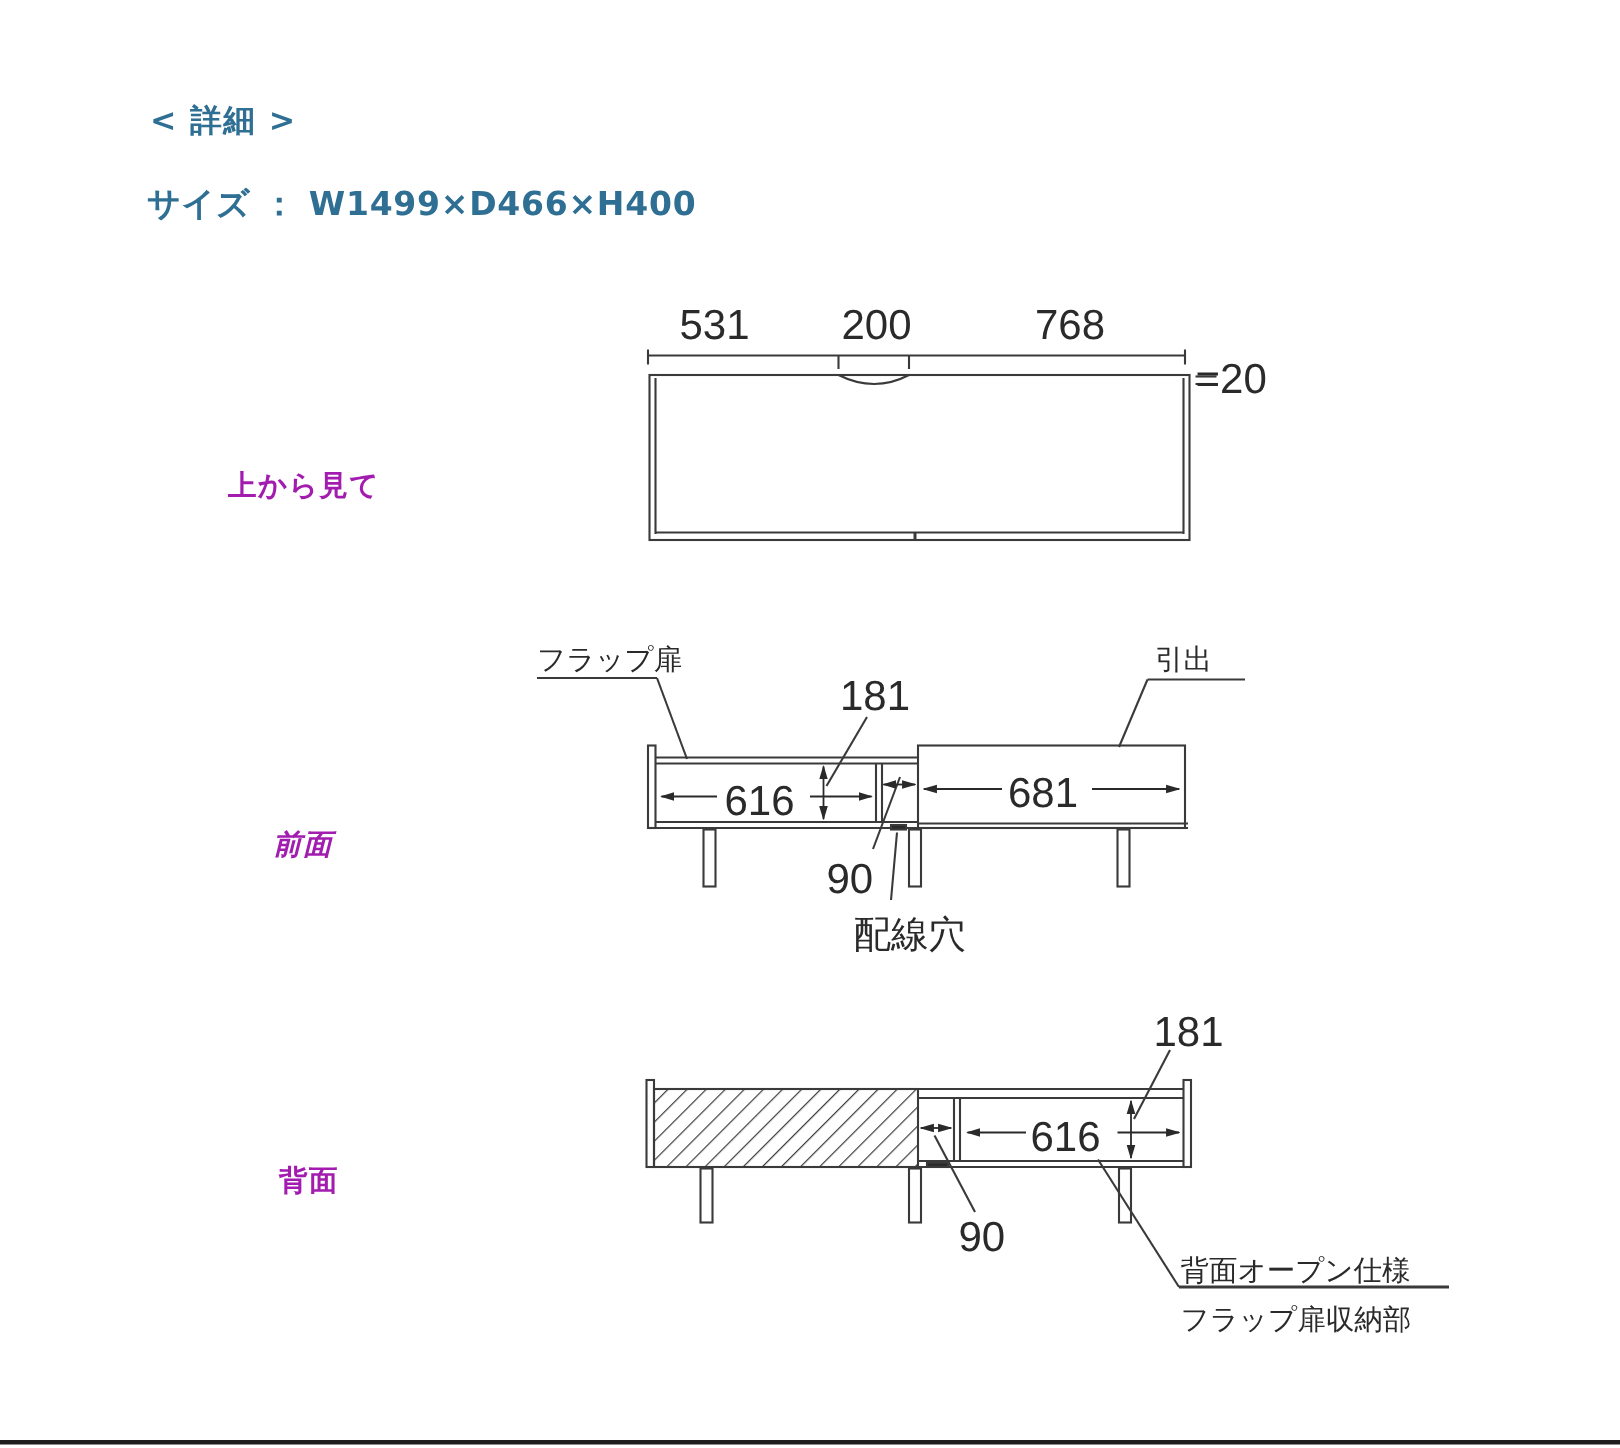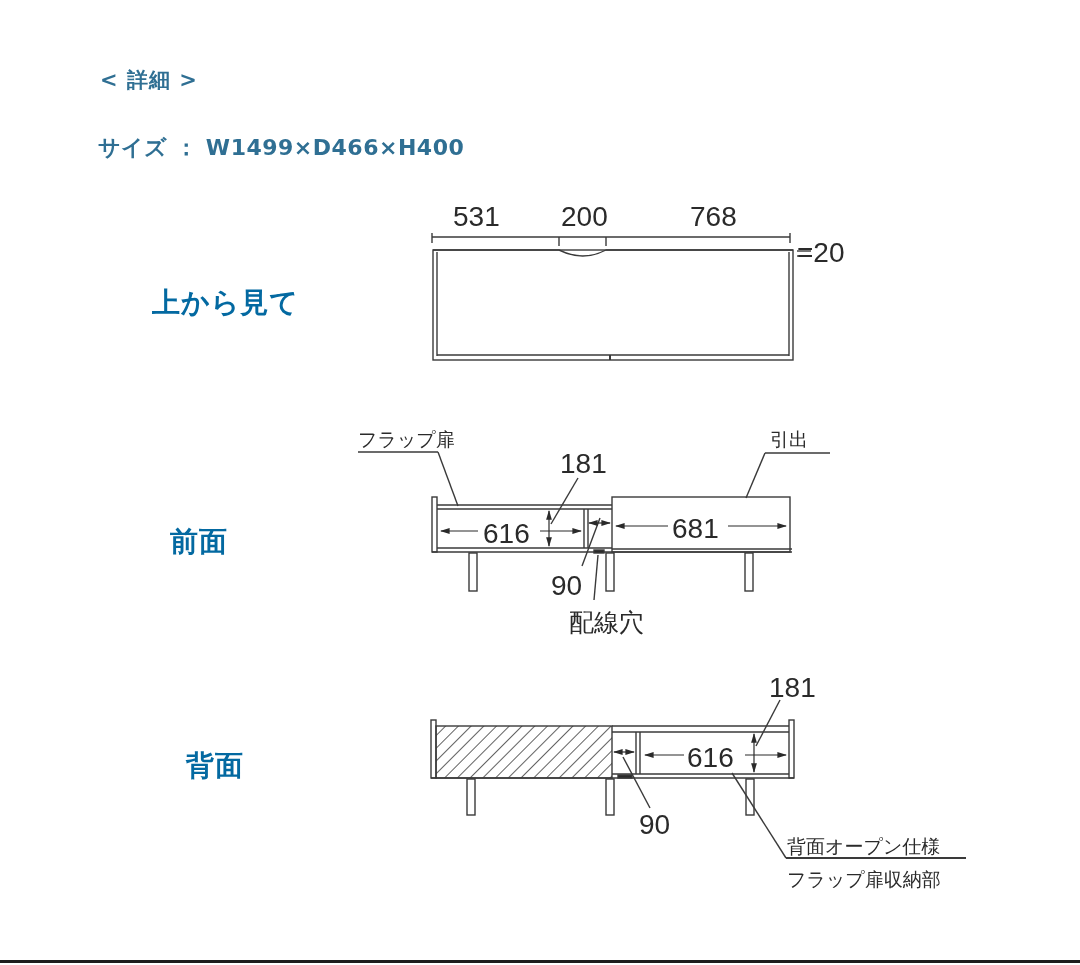--- a/index.html
+++ b/index.html
@@ -1,23 +1,23 @@
 <!DOCTYPE html>
 <html><head>
 <meta charset="utf-8">
 <style>
   html, body { margin: 0; padding: 0; background: #ffffff; }
   body { width: 1080px; height: 965px; position: relative; overflow: hidden;
          font-family: "DejaVu Sans", sans-serif; }
   .heading { position: absolute; color: #2f6f93; font-weight: bold; font-family: "DejaVu Sans", sans-serif; }
   #h-detail { left: 100px; top: 66px; font-size: 21px; letter-spacing: 1px; }
-  #h-size { left: 98px; top: 121px; font-size: 22px; letter-spacing: 0.5px; margin-top: 12px; }
-  .view-label { position: absolute; color: #0369a1; font-size: 28px; font-weight: bold; letter-spacing: 1px; }
+  #h-size { left: 98px; top: 121px; font-size: 22px; letter-spacing: 0.5px; }
+  .view-label { position: absolute; color: #a21caf; font-size: 19px; font-weight: bold; letter-spacing: 1px; margin-top: 27px; }
   #lbl-top { left: 152px; top: 284px; }
-  #lbl-front { left: 170px; top: 523px; }
+  #lbl-front { left: 182px; top: 523px; font-style: italic; }
   #lbl-back { left: 186px; top: 747px; }
   svg { position: absolute; left: 0; top: 0; }
   .dim { font-family: "Liberation Sans", sans-serif; fill: #2a2a2a; }
   .note { font-family: "DejaVu Sans", sans-serif; fill: #2a2a2a; }
   #bottom-rule { position: absolute; left: 0; top: 960px; width: 1080px; height: 3px; background: #1e1e1e; }
 </style>
 </head>
 <body>
 
 <div id="h-detail" class="heading">&lt; 詳細 &gt;</div>

